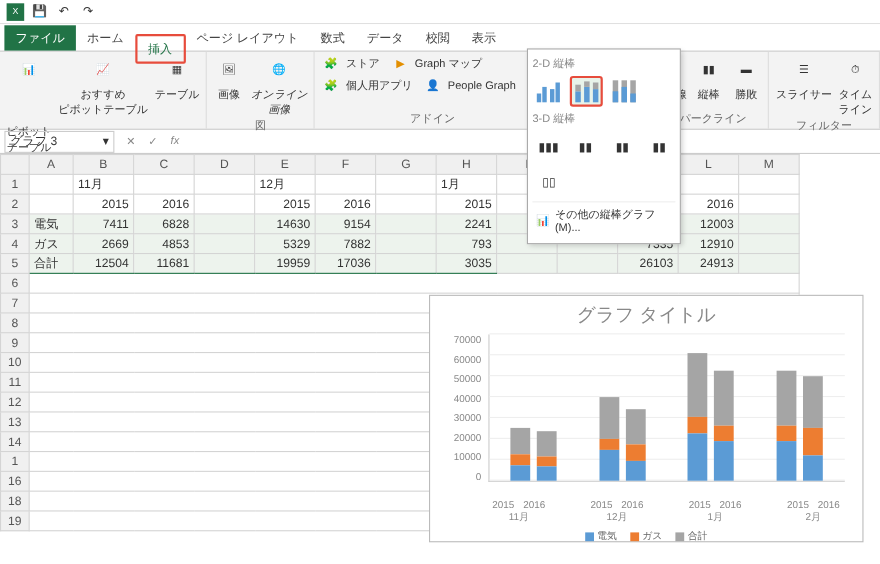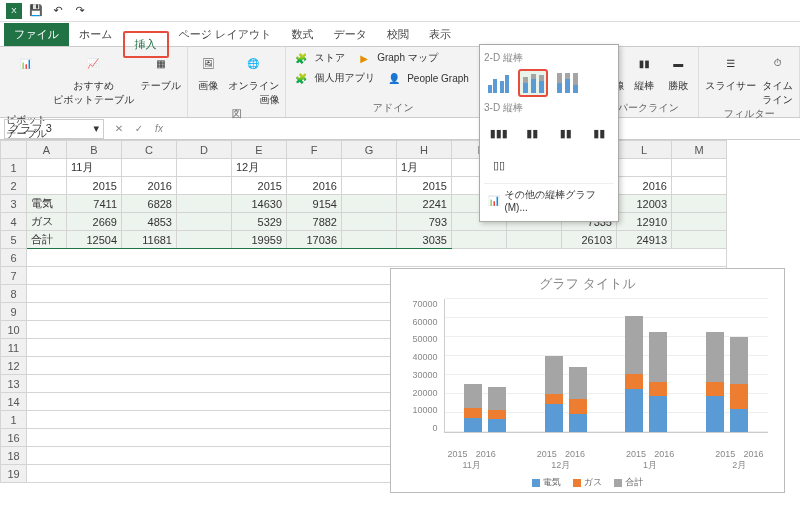--- a/index.html
+++ b/index.html
@@ -34,21 +34,21 @@
 .sheet td.label{text-align:left;}
 .sheet tr.selrow td{background:#edf3ed;}
 .sheet .sel-b{border-bottom:1px solid #217346;}
 .chart-menu { position:absolute; top:44px; left:479px; width:140px; background:#fff; border:1px solid #aaa; box-shadow:2px 2px 5px rgba(0,0,0,.2); padding:4px; z-index:50;}
 .chart-menu .sec-label{font-size:10px;color:#888;margin:2px 0;}
 .chart-row{display:flex;gap:4px;margin:4px 0;}
 .chart-opt{width:30px;height:28px;border:1px solid transparent;display:flex;align-items:center;justify-content:center;}
 .chart-opt.hl{border:2px solid #e74c3c;background:#e8f3ea;border-radius:3px;}
 .chart-more{font-size:10px;color:#333;padding:4px;display:flex;align-items:center;gap:4px;border-top:1px solid #eee;}
 .chart-box{position:absolute;left:390px;top:268px;width:395px;height:225px;border:1px solid #bbb;background:#fff;}
-.chart-title{text-align:center;font-size:13px;color:#888;margin:6px 0;}
+.chart-title{text-align:center;font-size:17px;color:#888;margin:6px 0;}
 .plot{position:relative;width:360px;height:150px;margin:0 auto;}
 .yaxis{position:absolute;left:0;top:0;bottom:16px;width:34px;display:flex;flex-direction:column;justify-content:space-between;align-items:flex-end;font-size:9px;color:#888;padding-right:4px;}
 .plotarea{position:absolute;left:36px;right:0;top:0;bottom:16px;border-left:1px solid #ccc;border-bottom:1px solid #ccc;}
 .gridline{position:absolute;left:0;right:0;border-top:1px solid #eee;}
 .bars{position:absolute;inset:0;display:flex;align-items:flex-end;}
 .bgroup{flex:1;display:flex;align-items:flex-end;justify-content:center;gap:6px;}
 .stack{width:18px;display:flex;flex-direction:column-reverse;}
 .seg{width:100%;}
 .c-elec{background:#5b9bd5;}
 .c-gas{background:#ed7d31;}
@@ -105,21 +105,21 @@
     <div class="rgroup-label">テーブル</div>
   </div>
   <div class="rgroup">
     <div class="rgroup-items">
       <div class="ritem">
           <div class="ico">🖼</div>
           <span>画像</span>
         </div>
       <div class="ritem">
           <div class="ico">🌐</div>
-          <span style="white-space:pre-line;text-align:right;">オンライン
+          <span style="white-space:pre-line;text-align:center;font-style:italic;">オンライン
 画像</span>
         </div>
     </div>
     <div class="rgroup-label">図</div>
   </div>
   <div class="rgroup" style="flex:1;">
     <div class="rgroup-items" style="flex-direction:column;gap:2px;align-items:flex-start;">
       <div style="display:flex;gap:10px;">
         <div class="ritem small">
             <div class="ico">🧩</div>

